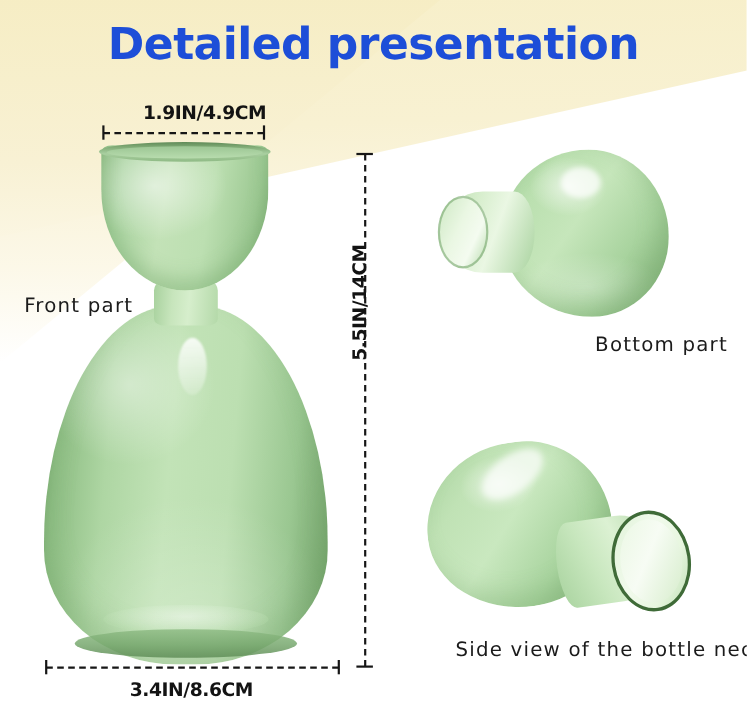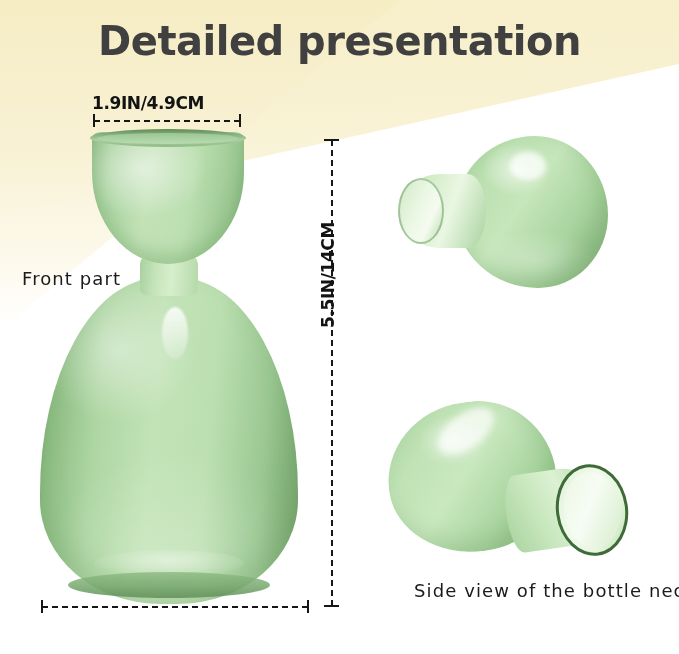--- a/index.html
+++ b/index.html
@@ -48,35 +48,35 @@
   .title {
     position: absolute;
     left: 0;
     top: 18px;
     width: 679px;
     text-align: center;
     font-family: "DejaVu Sans", sans-serif;
     font-weight: bold;
     font-size: 40px;
     letter-spacing: -0.5px;
-    color: #404040;
+    color: #1d4ed8;
     white-space: nowrap;
   }
 
   
   .dim-label {
     position: absolute;
     font-family: "DejaVu Sans", sans-serif;
     font-weight: bold;
     font-size: 17px;
     color: #131313;
     letter-spacing: -0.4px;
     white-space: nowrap;
   }
-  #dim-top-label { left: 92px; top: 93px; width: 150px; text-align: left; }
+  #dim-top-label { left: 92px; top: 93px; width: 150px; text-align: right; }
   #dim-bottom-label { left: 38px; top: 618px; width: 272px; text-align: center; }
   #dim-right-label {
     left: 318px; top: 330px;
     transform: rotate(-90deg);
     transform-origin: left top;
     width: 110px; text-align: center;
   }
 
   
   .dash-h {
@@ -329,25 +329,27 @@
     <div class="sv-neck"></div>
     <div class="sv-mouth"></div>
     <div class="sv-mouth-inner"></div>
   </div>
 
   <div class="dim-label" id="dim-top-label">1.9IN/4.9CM</div>
   <div class="dash-h" id="dim-top-line"></div>
   <div class="cap-v" id="dim-top-cap-l"></div>
   <div class="cap-v" id="dim-top-cap-r"></div>
 
+  <div class="dim-label" id="dim-bottom-label">3.4IN/8.6CM</div>
   <div class="dash-h" id="dim-bottom-line"></div>
   <div class="cap-v" id="dim-bot-cap-l"></div>
   <div class="cap-v" id="dim-bot-cap-r"></div>
 
   <div class="dim-label" id="dim-right-label">5.5IN/14CM</div>
   <div class="dash-v" id="dim-right-line"></div>
   <div class="cap-h" id="dim-right-cap-t"></div>
   <div class="cap-h" id="dim-right-cap-b"></div>
 
   <div class="caption" id="caption-front">Front part</div>
+  <div class="caption" id="caption-bottom">Bottom part</div>
   <div class="caption" id="caption-side">Side view of the bottle neck</div>
 
 </div>
 
 </body></html>

